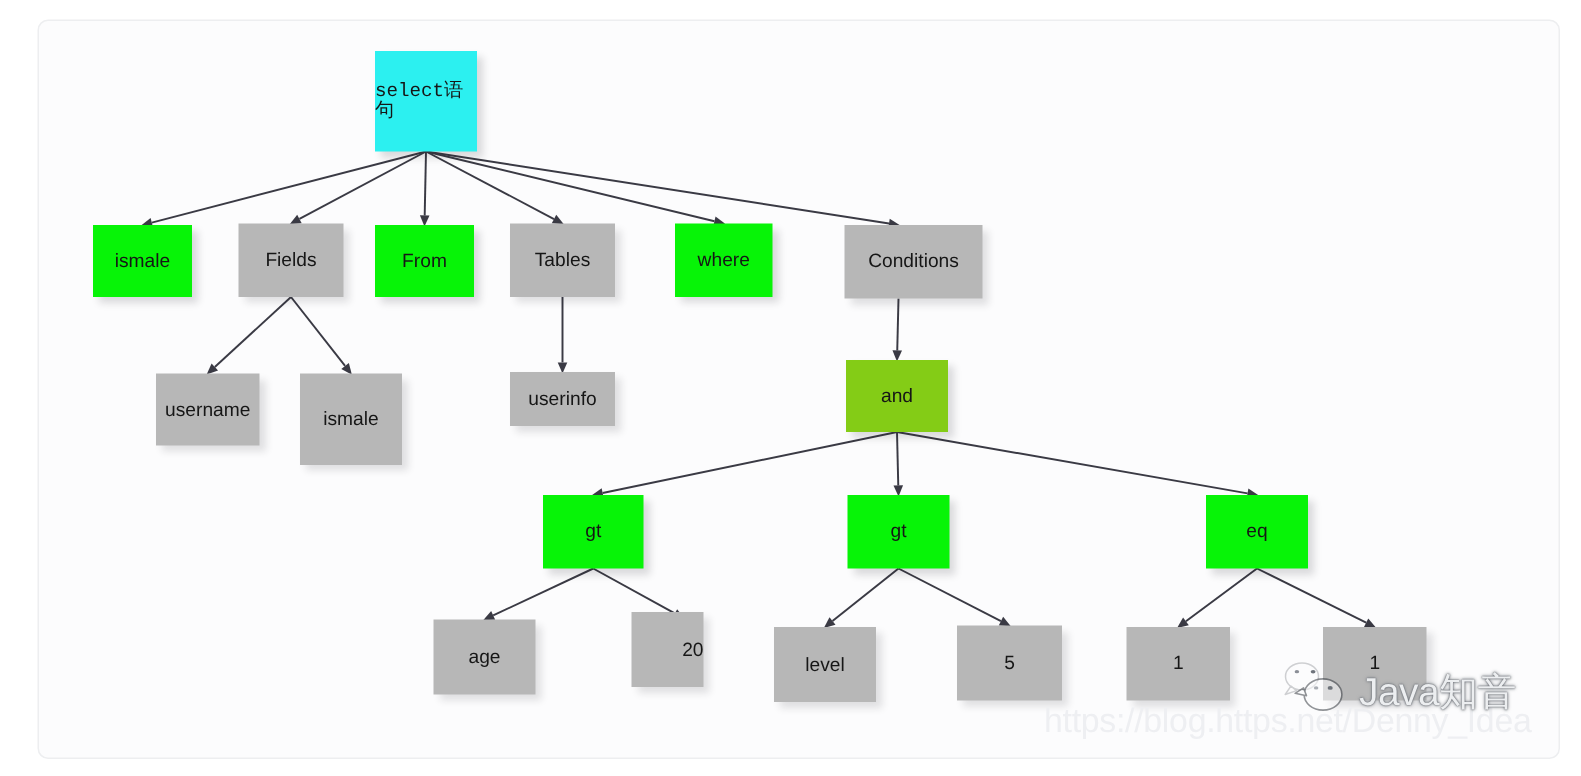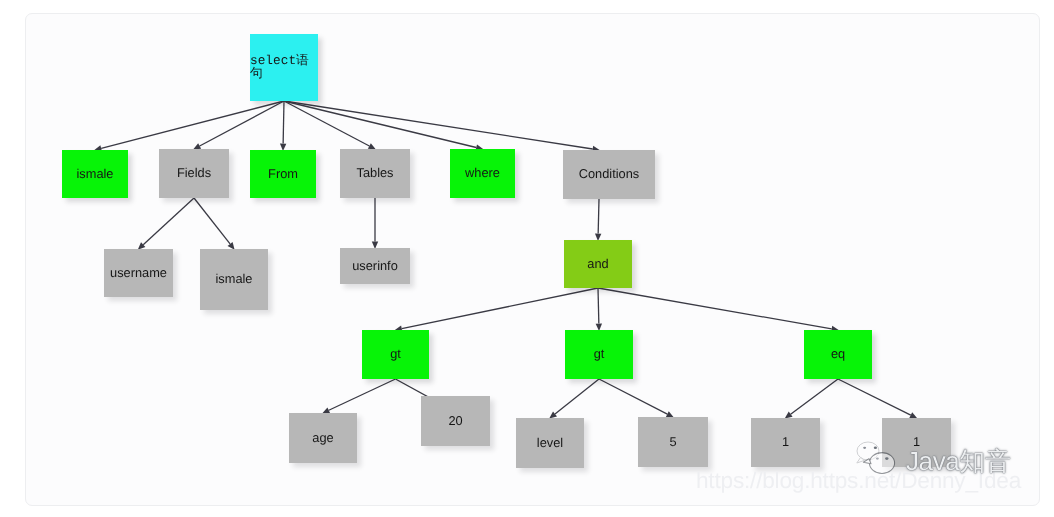--- a/index.html
+++ b/index.html
@@ -154,21 +154,21 @@
       </div>
       <div class="node green" style="left: 565px; top: 330px; width: 68px; height: 49px; background: rgb(7, 244, 7); color: rgb(22, 22, 22);">
         <span>gt</span>
       </div>
       <div class="node green" style="left: 804px; top: 330px; width: 68px; height: 49px; background: rgb(7, 244, 7); color: rgb(22, 22, 22);">
         <span>eq</span>
       </div>
       <div class="node gray" style="left: 289px; top: 413px; width: 68px; height: 50px; background: rgb(183, 183, 183); color: rgb(22, 22, 22);">
         <span>age</span>
       </div>
-      <div class="node gray" style="left: 421px; top: 396px; width: 69px; height: 50px; background: rgb(183, 183, 183); color: rgb(22, 22, 22);">
+      <div class="node gray" style="left: 421px; top: 408px; width: 48px; height: 50px; background: rgb(183, 183, 183); color: rgb(22, 22, 22); justify-content: flex-end;">
         <span>20</span>
       </div>
       <div class="node gray" style="left: 516px; top: 418px; width: 68px; height: 50px; background: rgb(183, 183, 183); color: rgb(22, 22, 22);">
         <span>level</span>
       </div>
       <div class="node gray" style="left: 638px; top: 417px; width: 70px; height: 50px; background: rgb(183, 183, 183); color: rgb(22, 22, 22);">
         <span>5</span>
       </div>
       <div class="node gray" style="left: 751px; top: 418px; width: 69px; height: 49px; background: rgb(183, 183, 183); color: rgb(22, 22, 22);">
         <span>1</span>

